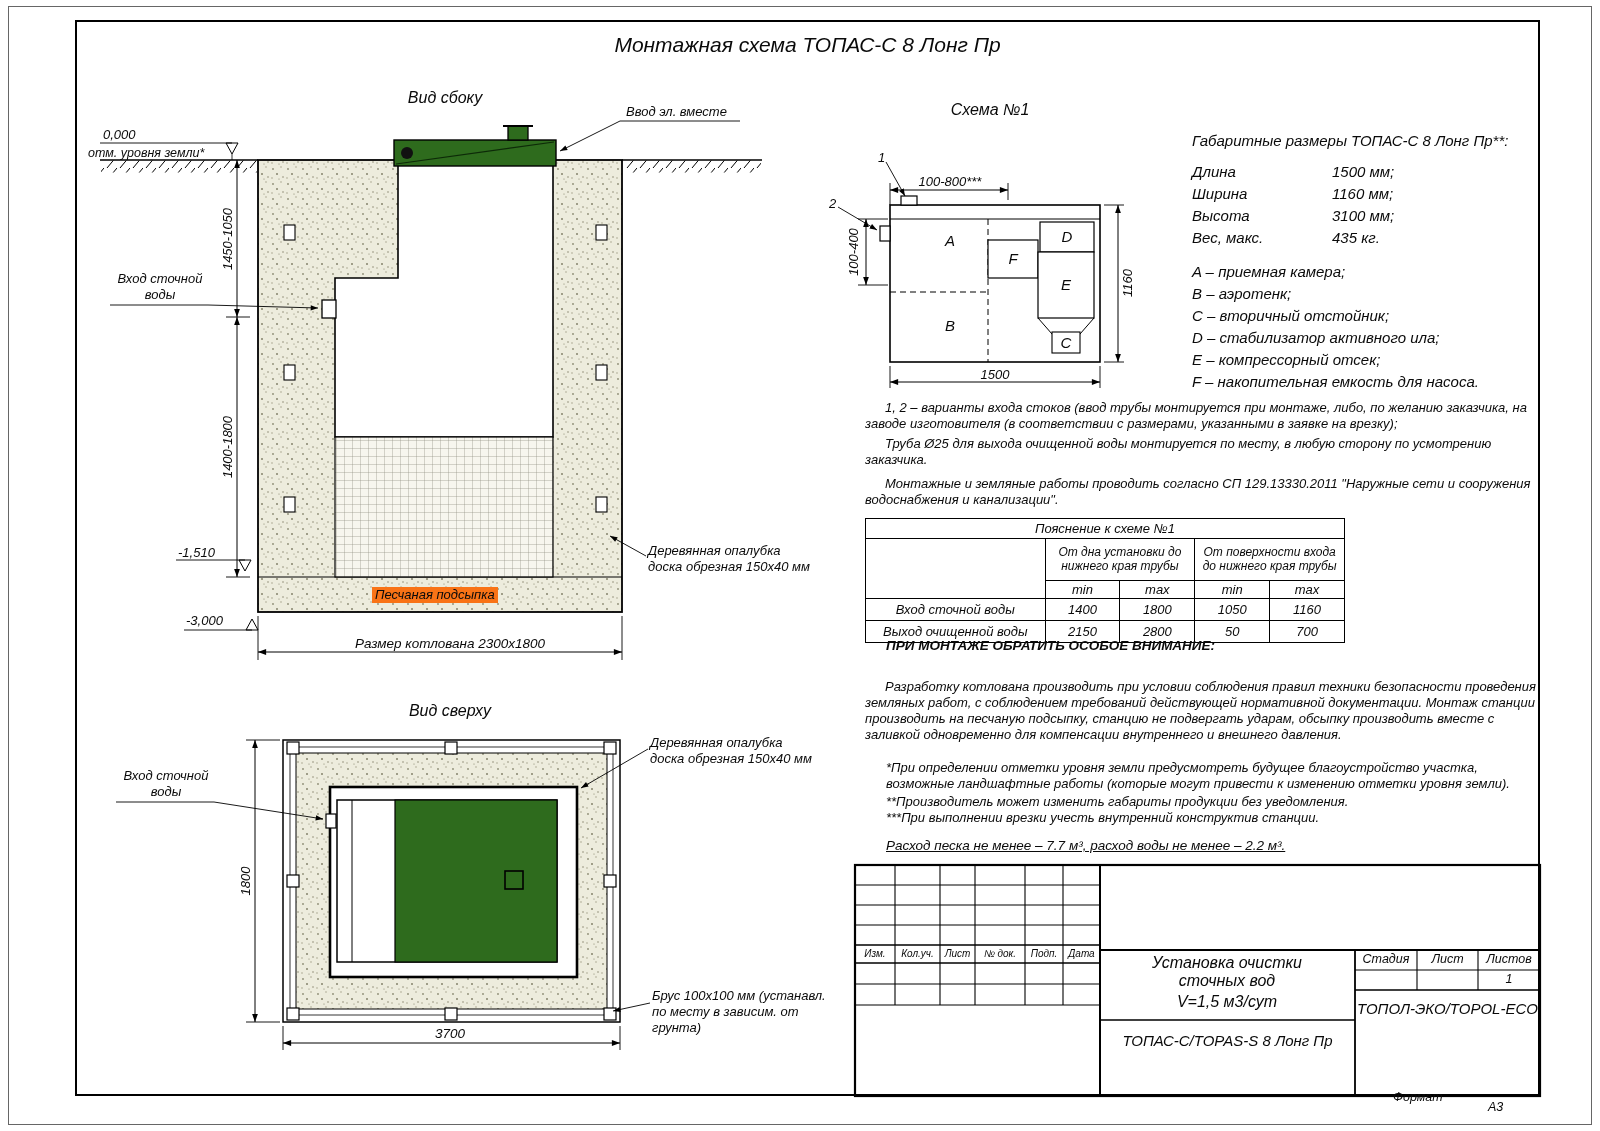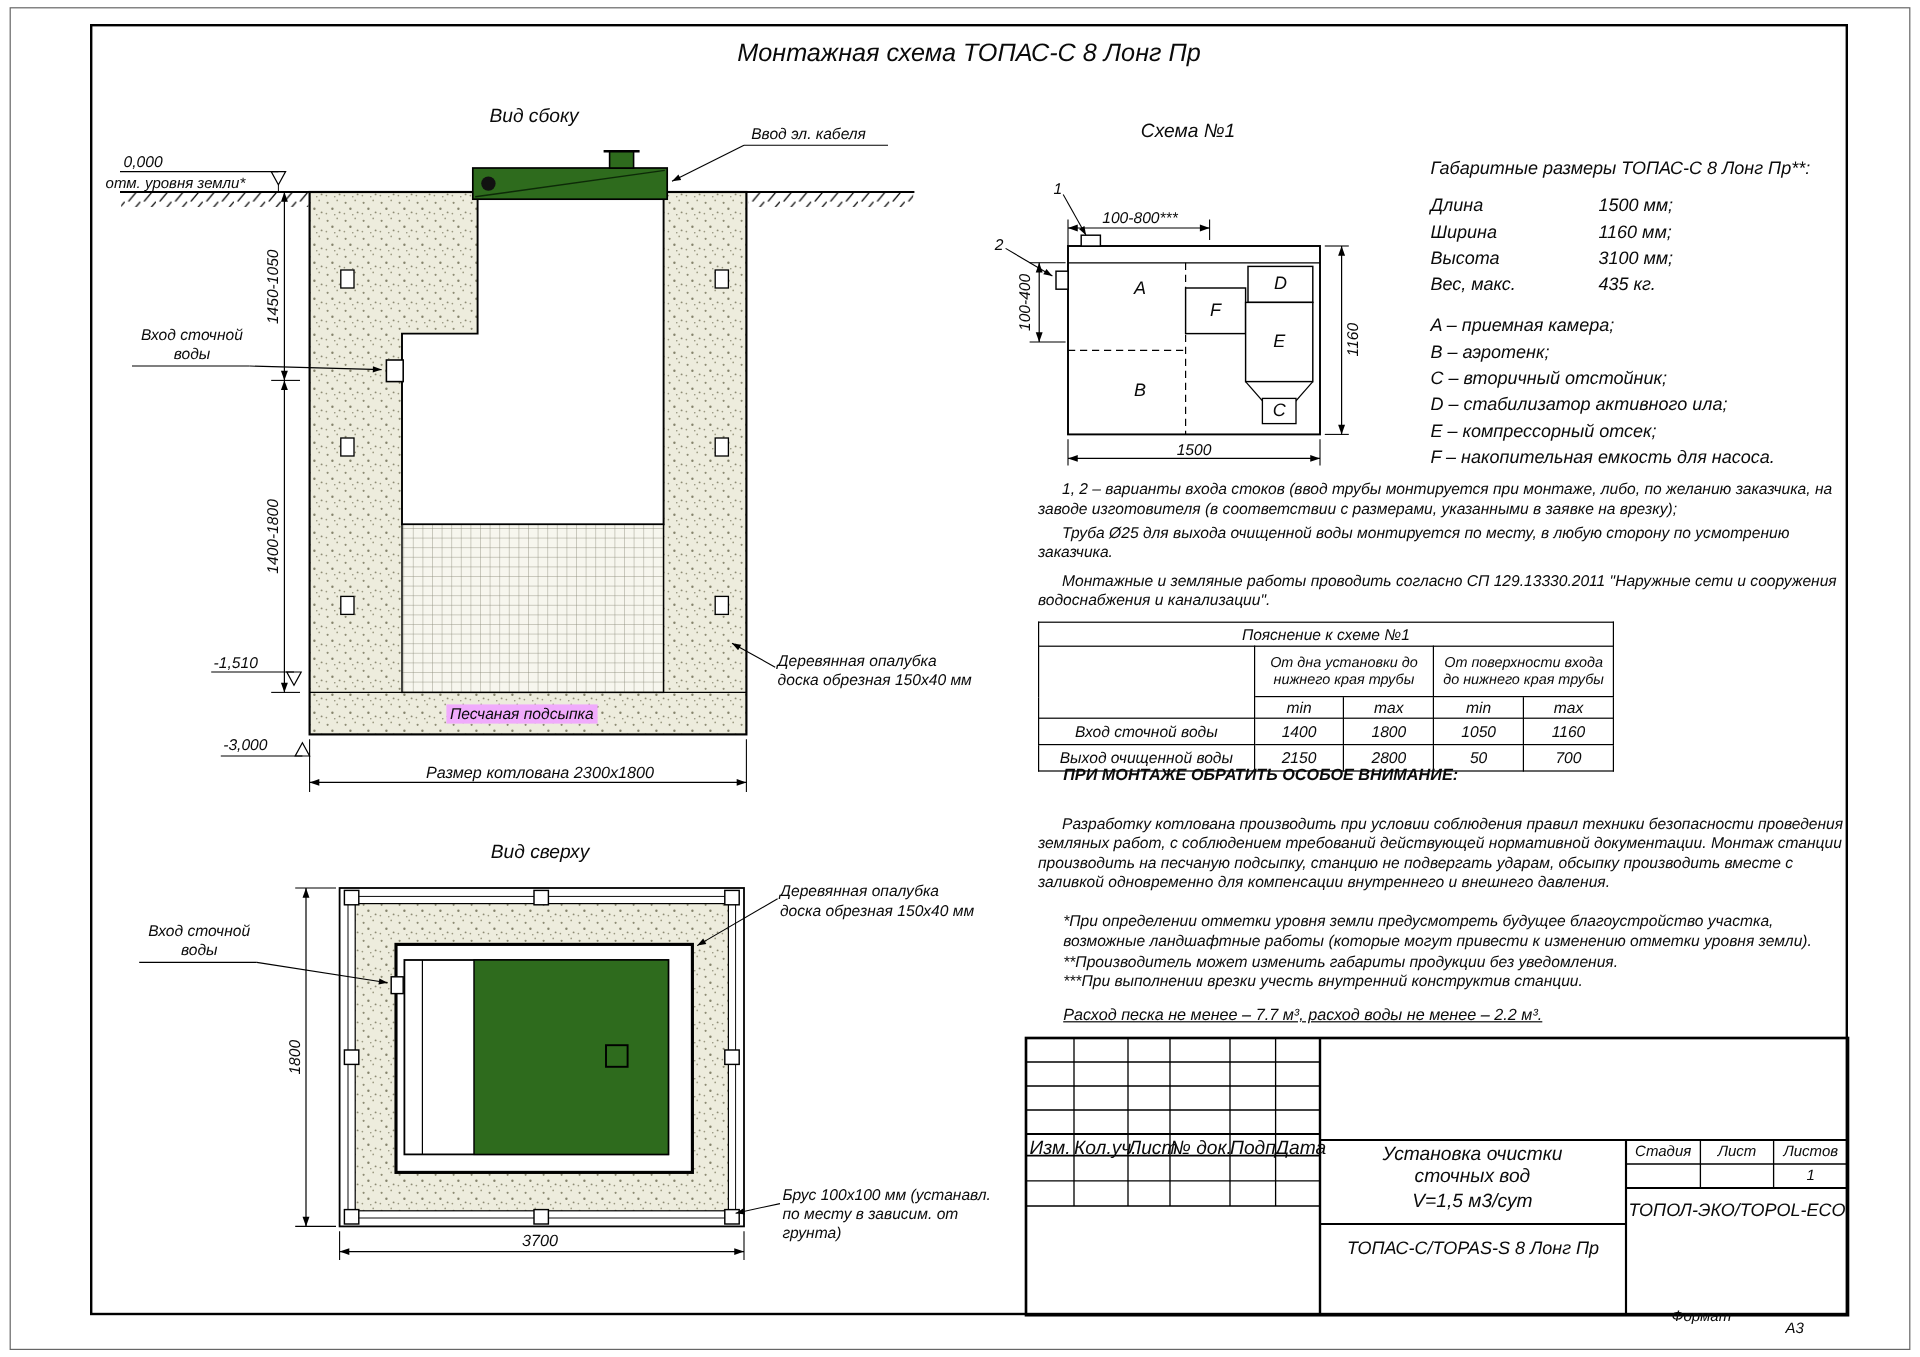--- a/index.html
+++ b/index.html
@@ -11,25 +11,25 @@
   svg.lines{position:absolute;left:0;top:0}
   .t{position:absolute;font-size:13px;line-height:1.22;white-space:nowrap}
   .w{white-space:normal}
   .c{text-align:center}
   .rot{transform:translate(-50%,-50%) rotate(-90deg)}
   .hd{font-size:16px}
   .big{font-size:21px}
   .s15{font-size:15px}
   .s135{font-size:13.5px}
   .s125{font-size:12.5px}
-  .s115{font-size:16px}
+  .s115{font-size:10px}
   .bold{font-weight:700}
   .und{text-decoration:underline}
   .ind{text-indent:20px}
-  .sandbg{background:#f0abfc;padding:0 3px}
+  .sandbg{background:#f97316;padding:0 3px}
   table.exp{position:absolute;border-collapse:collapse;font-style:italic}
   table.exp td{border:1.4px solid #000;text-align:center;vertical-align:middle;font-size:13px;padding:1px 3px}
   table.exp td.grp{font-size:12px;line-height:1.15}
 </style>
 </head>
 <body>
 
 <div class="page">
 
   <div class="frame-outer"></div>
@@ -197,21 +197,21 @@
       <line x1="1478" y1="950" x2="1478" y2="990" stroke-width="1.1"></line>
       <line x1="1355" y1="970" x2="1540" y2="970" stroke-width="1.1"></line>
       <line x1="1355" y1="990" x2="1540" y2="990" stroke-width="1.6"></line>
       <line x1="1100" y1="1020" x2="1355" y2="1020" stroke-width="1.6"></line>
     </g>
   </svg>
 
   <div class="t big c" style="left:75px;top:32px;width:1465px">Монтажная схема ТОПАС-С 8 Лонг Пр</div>
 
   <div class="t hd c" style="left:375px;top:88px;width:140px">Вид сбоку</div>
-  <div class="t" style="left:626px;top:104px">Ввод эл. кабеля</div>
+  <div class="t" style="left:626px;top:104px">Ввод эл. вместе</div>
   <div class="t" style="left:103px;top:127px">0,000</div>
   <div class="t s125" style="left:88px;top:146px">отм. уровня земли*</div>
   <div class="t rot" style="left:228px;top:239px">1450-1050</div>
   <div class="t rot" style="left:228px;top:447px">1400-1800</div>
   <div class="t" style="left:178px;top:545px">-1,510</div>
   <div class="t" style="left:186px;top:613px">-3,000</div>
   <div class="t w c" style="left:112px;top:271px;width:96px">Вход сточной воды</div>
   <div class="t w" style="left:648px;top:543px;width:162px">Деревянная опалубка доска обрезная 150x40 мм</div>
   <div class="t sandbg" style="left:372px;top:587px">Песчаная подсыпка</div>
   <div class="t s135 c" style="left:300px;top:636px;width:300px">Размер котлована 2300x1800</div>

